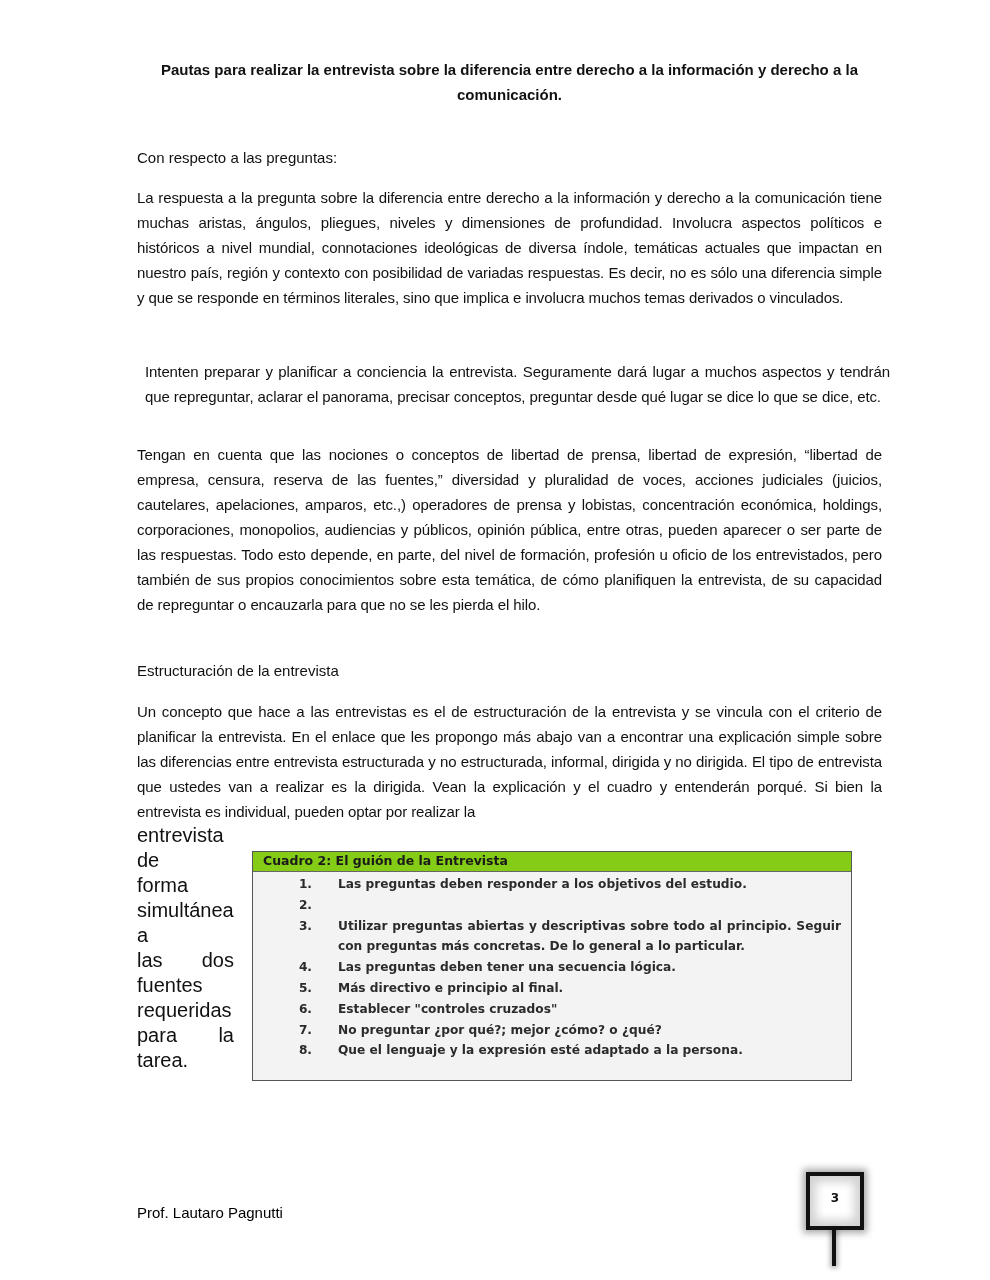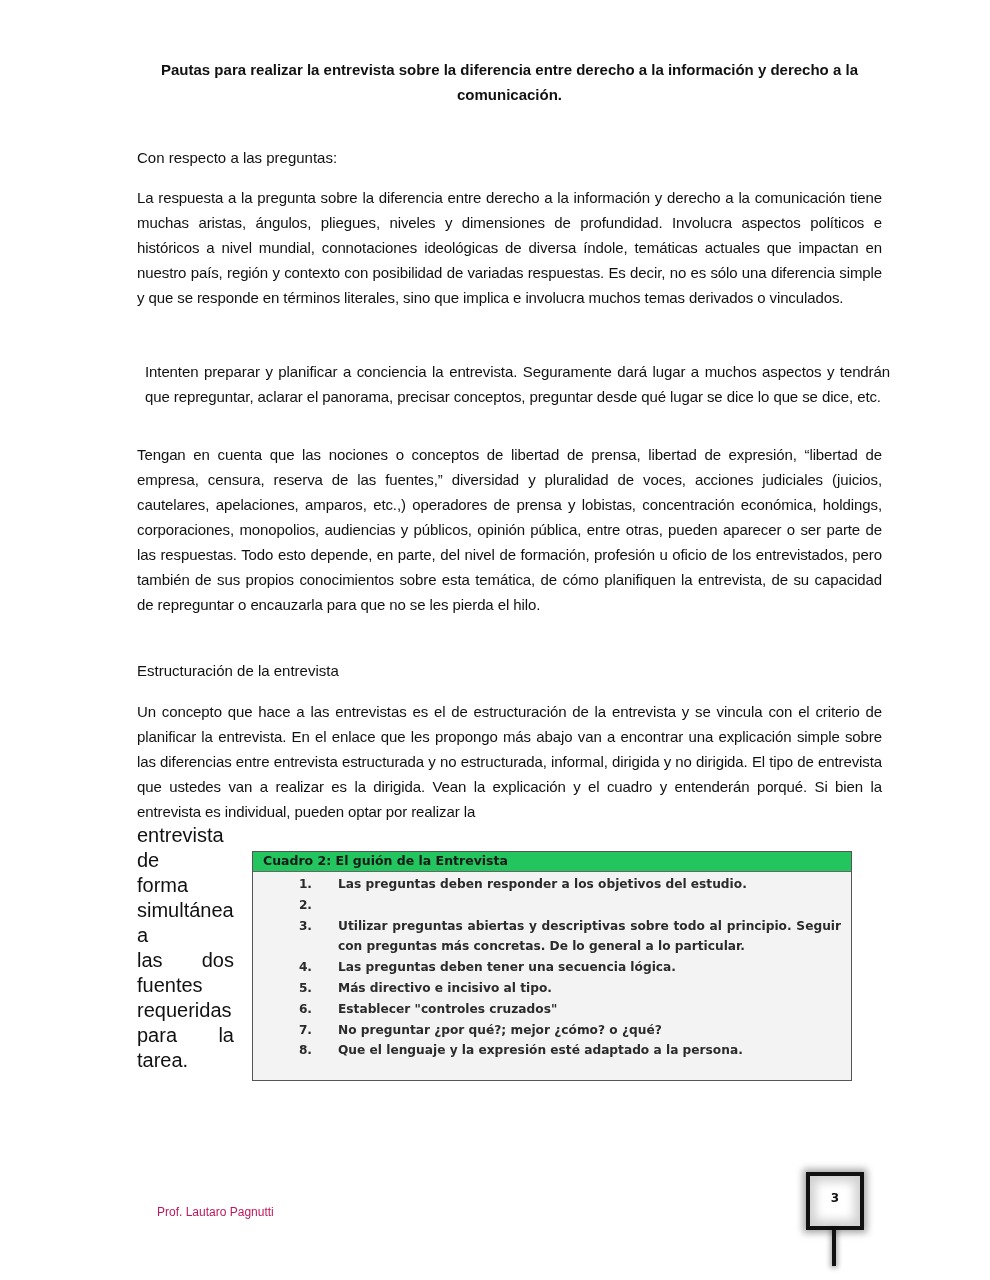--- a/index.html
+++ b/index.html
@@ -25,32 +25,32 @@
     font-size: 20px; line-height: 25px; text-align: justify;
   }
   .side-text span { display: block; }
   .side-text .just { text-align-last: justify; }
   .cuadro {
     position: absolute; left: 252px; top: 851px; width: 600px; height: 230px;
     border: 1.5px solid #555; background: #f3f3f3; box-sizing: border-box;
     font-family: "DejaVu Sans", sans-serif; font-size: 12.2px; color: #1a1a1a;
   }
   .cuadro-head {
-    background: #22c55e; border-bottom: 1.5px solid #666;
+    background: #84cc16; border-bottom: 1.5px solid #666;
     font-weight: bold; padding: 0 0 0 10px; height: 19px; line-height: 18px;
     font-size: 12.5px;
   }
   .cuadro-list { list-style: none; margin: 0; padding: 2px 10px 0 0; }
   .cuadro-list li {
     display: flex; line-height: 20.8px; font-weight: bold; color: #2b2b2b;
   }
   .cuadro-list .num { width: 73px; text-align: right; padding-right: 14px; box-sizing: border-box; flex: none; }
   .cuadro-list .txt { flex: 1; text-align: justify; margin-left: 12px; }
   .footer-author {
-    position: absolute; left: 137px; top: 1200px; font-size: 12px; line-height: 25px; color: #be185d; margin-left: 20px;
+    position: absolute; left: 137px; top: 1200px; font-size: 15px; line-height: 25px; color: #000000;
   }
   .page-badge {
     position: absolute; left: 806px; top: 1172px; width: 58px; height: 58px;
     box-sizing: border-box; border: 4px solid #111;
     box-shadow: 0 0 7px 3px rgba(0,0,0,0.35), inset 0 0 10px 6px rgba(0,0,0,0.18);
     background: #fff;
   }
   .page-badge .num {
     position: absolute; left: 0; right: 0; top: 15px; text-align: center;
     font-weight: bold; font-size: 12px; color: #111;
@@ -107,21 +107,21 @@
       <li>
           <span class="num">3.</span>
           <span class="txt">Utilizar preguntas abiertas y descriptivas sobre todo al principio. Seguir con preguntas más concretas. De lo general a lo particular.</span>
         </li>
       <li>
           <span class="num">4.</span>
           <span class="txt">Las preguntas deben tener una secuencia lógica.</span>
         </li>
       <li>
           <span class="num">5.</span>
-          <span class="txt">Más directivo e incisivo al tipo.</span>
+          <span class="txt">Más directivo e principio al final.</span>
         </li>
       <li>
           <span class="num">6.</span>
           <span class="txt">Establecer "controles cruzados"</span>
         </li>
       <li>
           <span class="num">7.</span>
           <span class="txt">No preguntar ¿por qué?; mejor ¿cómo? o ¿qué?</span>
         </li>
       <li>

